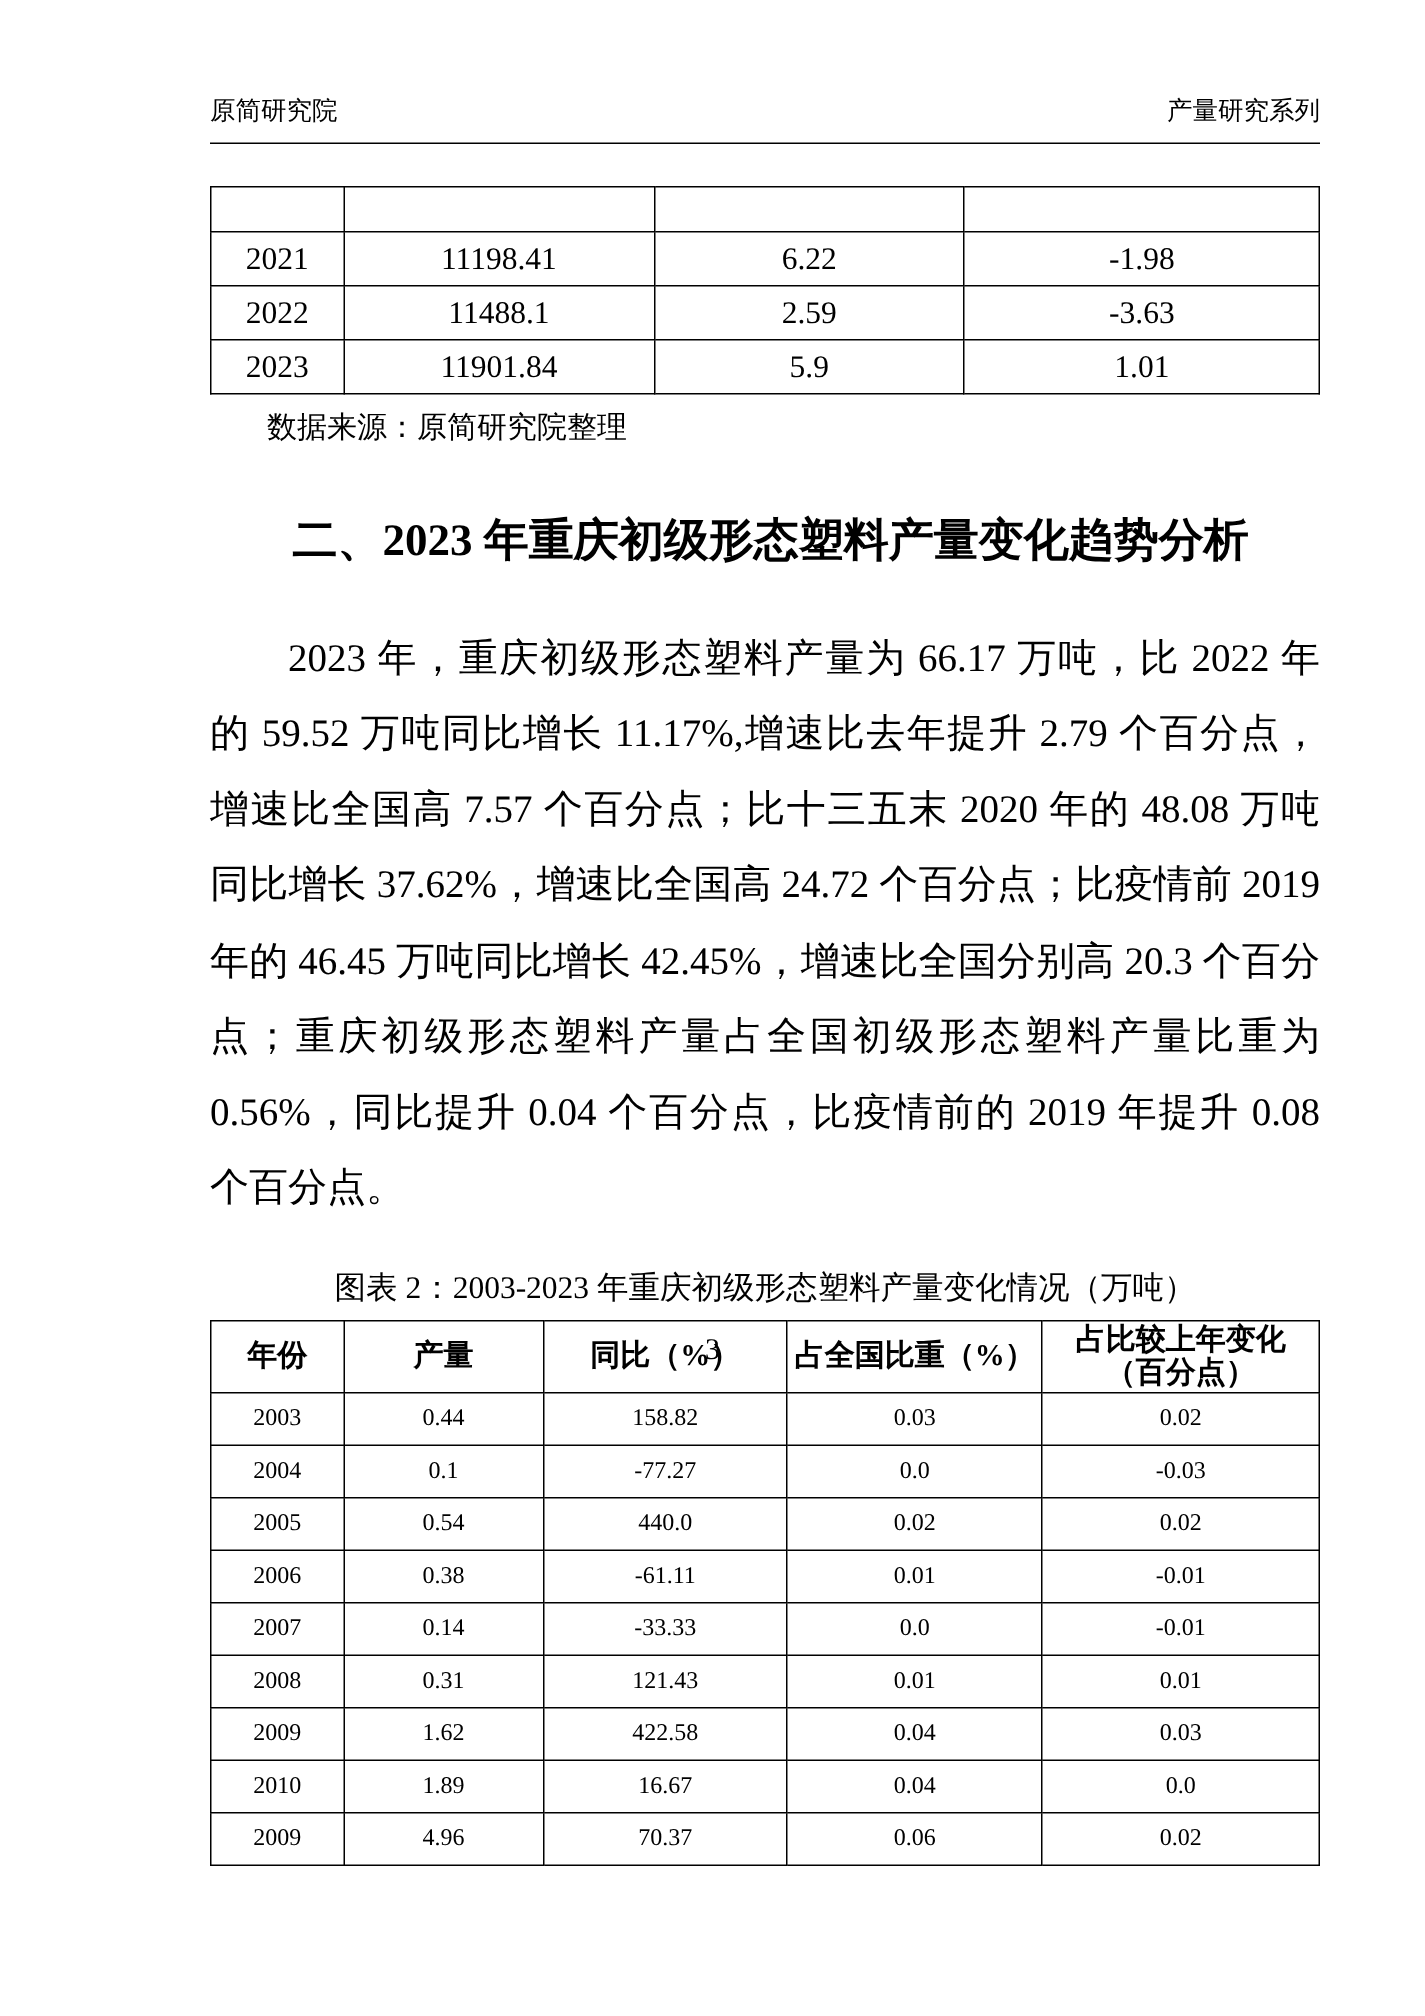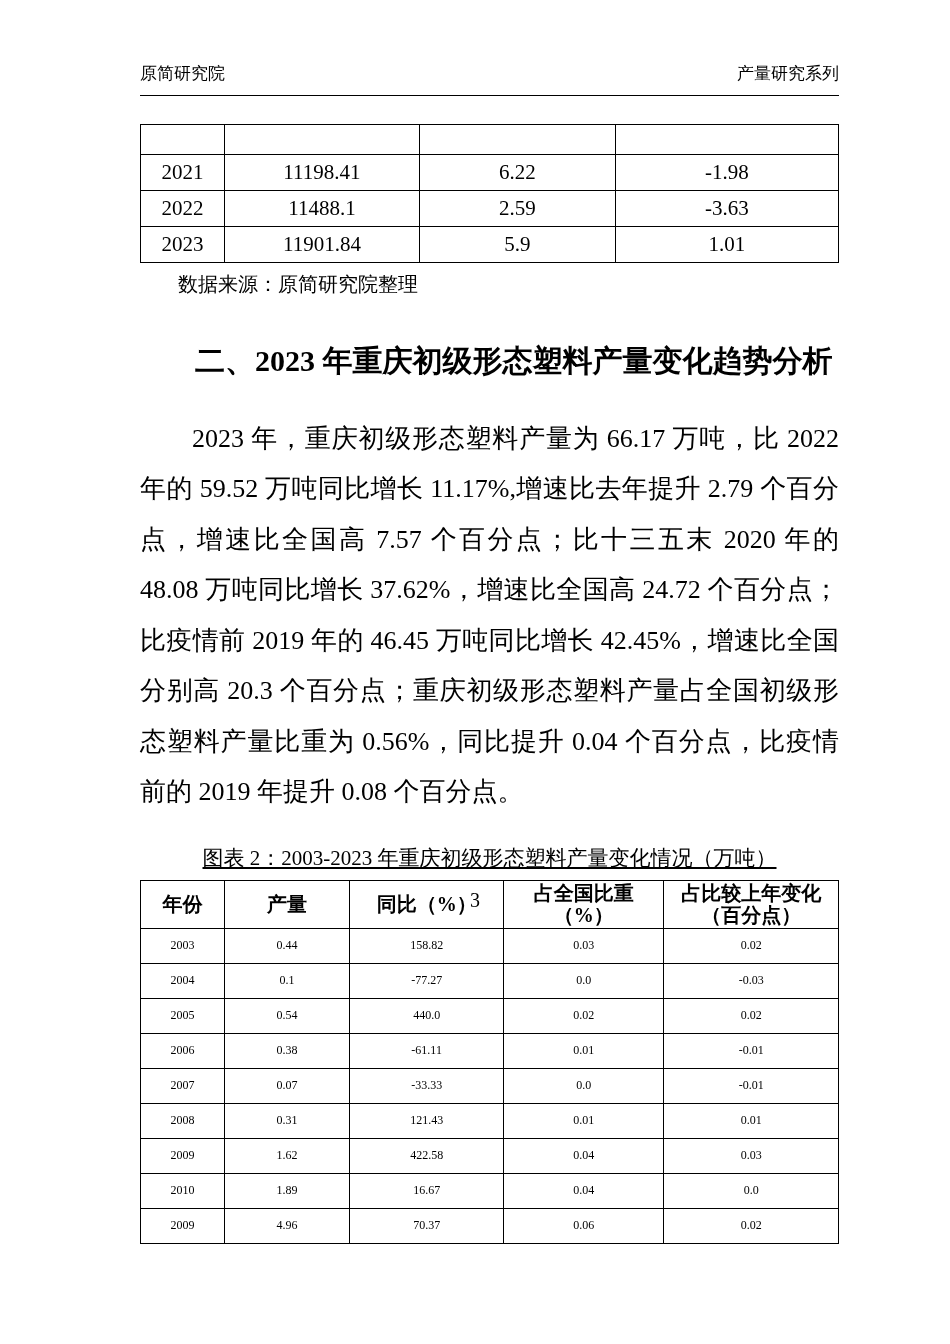--- a/index.html
+++ b/index.html
@@ -9,21 +9,21 @@
     height: 1344px;
     background: #ffffff;
     color: #000000;
     font-family: "Liberation Serif", "DejaVu Serif", serif;
     position: relative;
     overflow: hidden;
   }
   .page {
     width: 950px;
     height: 984px;
-    padding: 62px 111px 0 140px;
+    padding: 62px 70px 0 140px;
     position: relative;
   }
   
   .doc-header {
     display: flex;
     justify-content: space-between;
     align-items: flex-end;
     font-size: 17px;
     padding-bottom: 10px;
     border-bottom: 1px solid #000;
@@ -39,21 +39,21 @@
     text-align: center;
     vertical-align: middle;
     padding: 0 4px;
     font-weight: normal;
   }
   .t1 { margin-top: 28px; }
   .t1 td { font-size: 21px; height: 36px; }
   .t1 tr.empty-row td { height: 30px; }
   .t2 { margin-top: 8px; }
   .t2 th { font-size: 20px; font-weight: bold; height: 48px; line-height: 22px; }
-  .t2 td { font-size: 12px; height: 35px; }
+  .t2 td { font-size: 16px; height: 35px; }
   .source-note {
     font-size: 20px;
     margin: 8px 0 0 38px;
   }
   .section-heading {
     margin-top: 34px;
     font-size: 30px;
     font-weight: bold;
     line-height: 57px;
     text-indent: 55px;
@@ -63,21 +63,20 @@
     margin-top: 16px;
     font-size: 26px;
     line-height: 50.5px;
     text-indent: 2em;
     text-align: justify;
   }
   .table-caption {
     margin-top: 10px;
     font-size: 21px;
     text-align: center;
-    text-decoration: underline;
   }
   .page-number {
     position: absolute;
     bottom: 72px;
     left: 0;
     width: 100%;
     text-align: center;
     font-size: 20px;
   }
 </style>
@@ -178,21 +177,21 @@
       </tr>
       <tr>
         <td>2006</td>
         <td>0.38</td>
         <td>-61.11</td>
         <td>0.01</td>
         <td>-0.01</td>
       </tr>
       <tr>
         <td>2007</td>
-        <td>0.07</td>
+        <td>0.14</td>
         <td>-33.33</td>
         <td>0.0</td>
         <td>-0.01</td>
       </tr>
       <tr>
         <td>2008</td>
         <td>0.31</td>
         <td>121.43</td>
         <td>0.01</td>
         <td>0.01</td>

